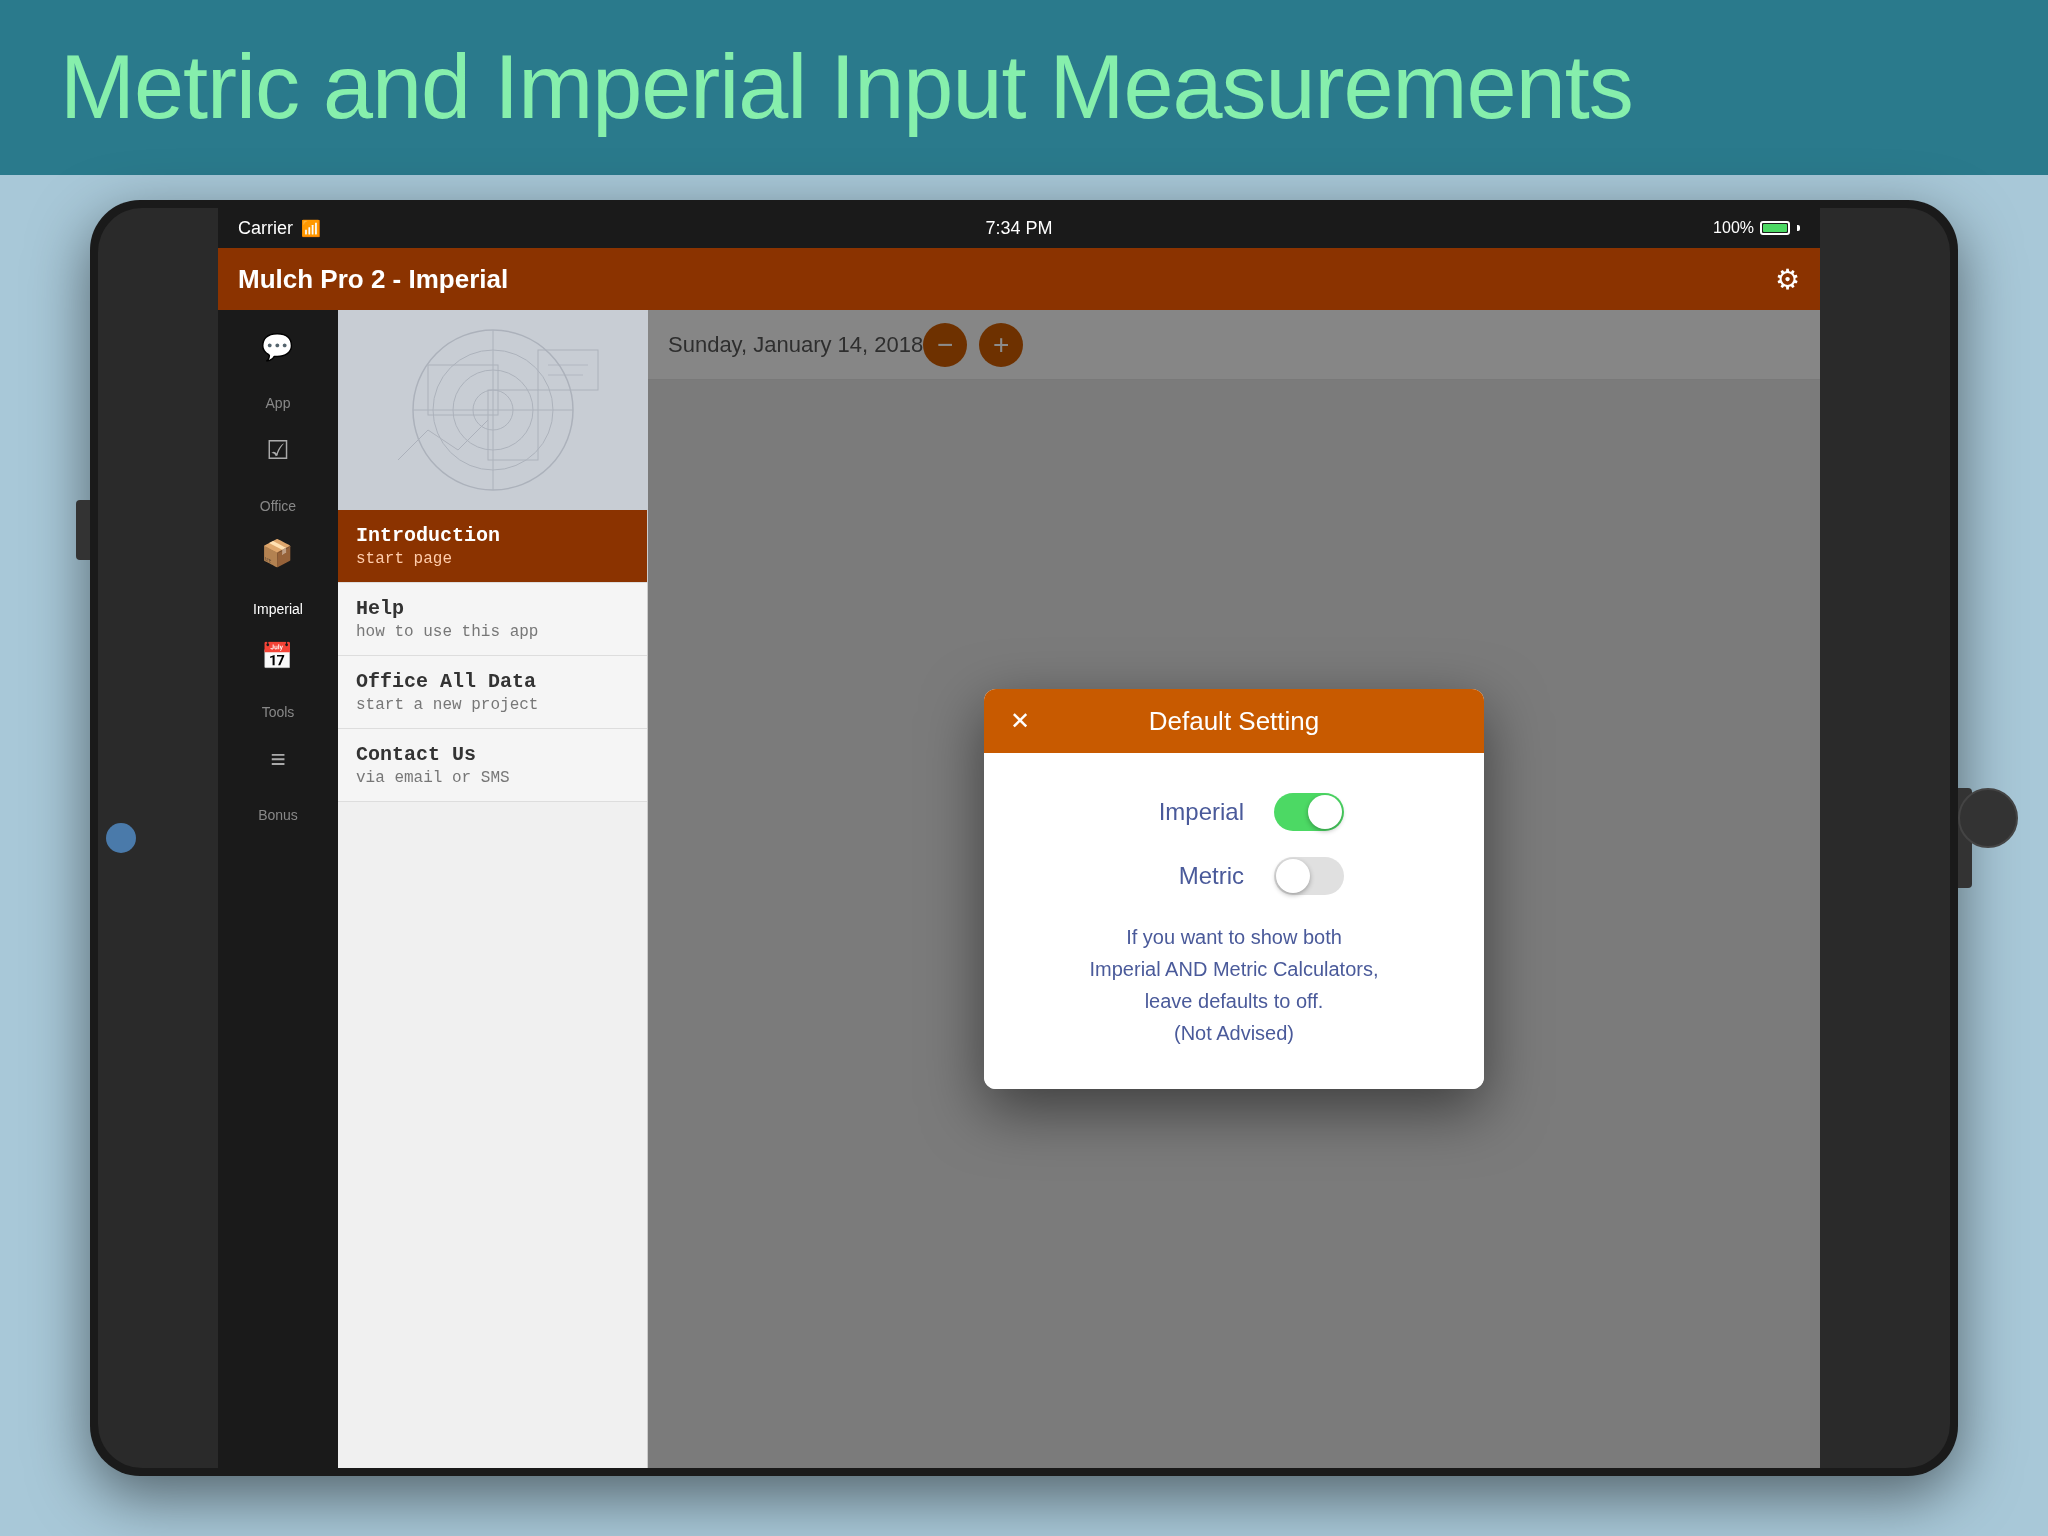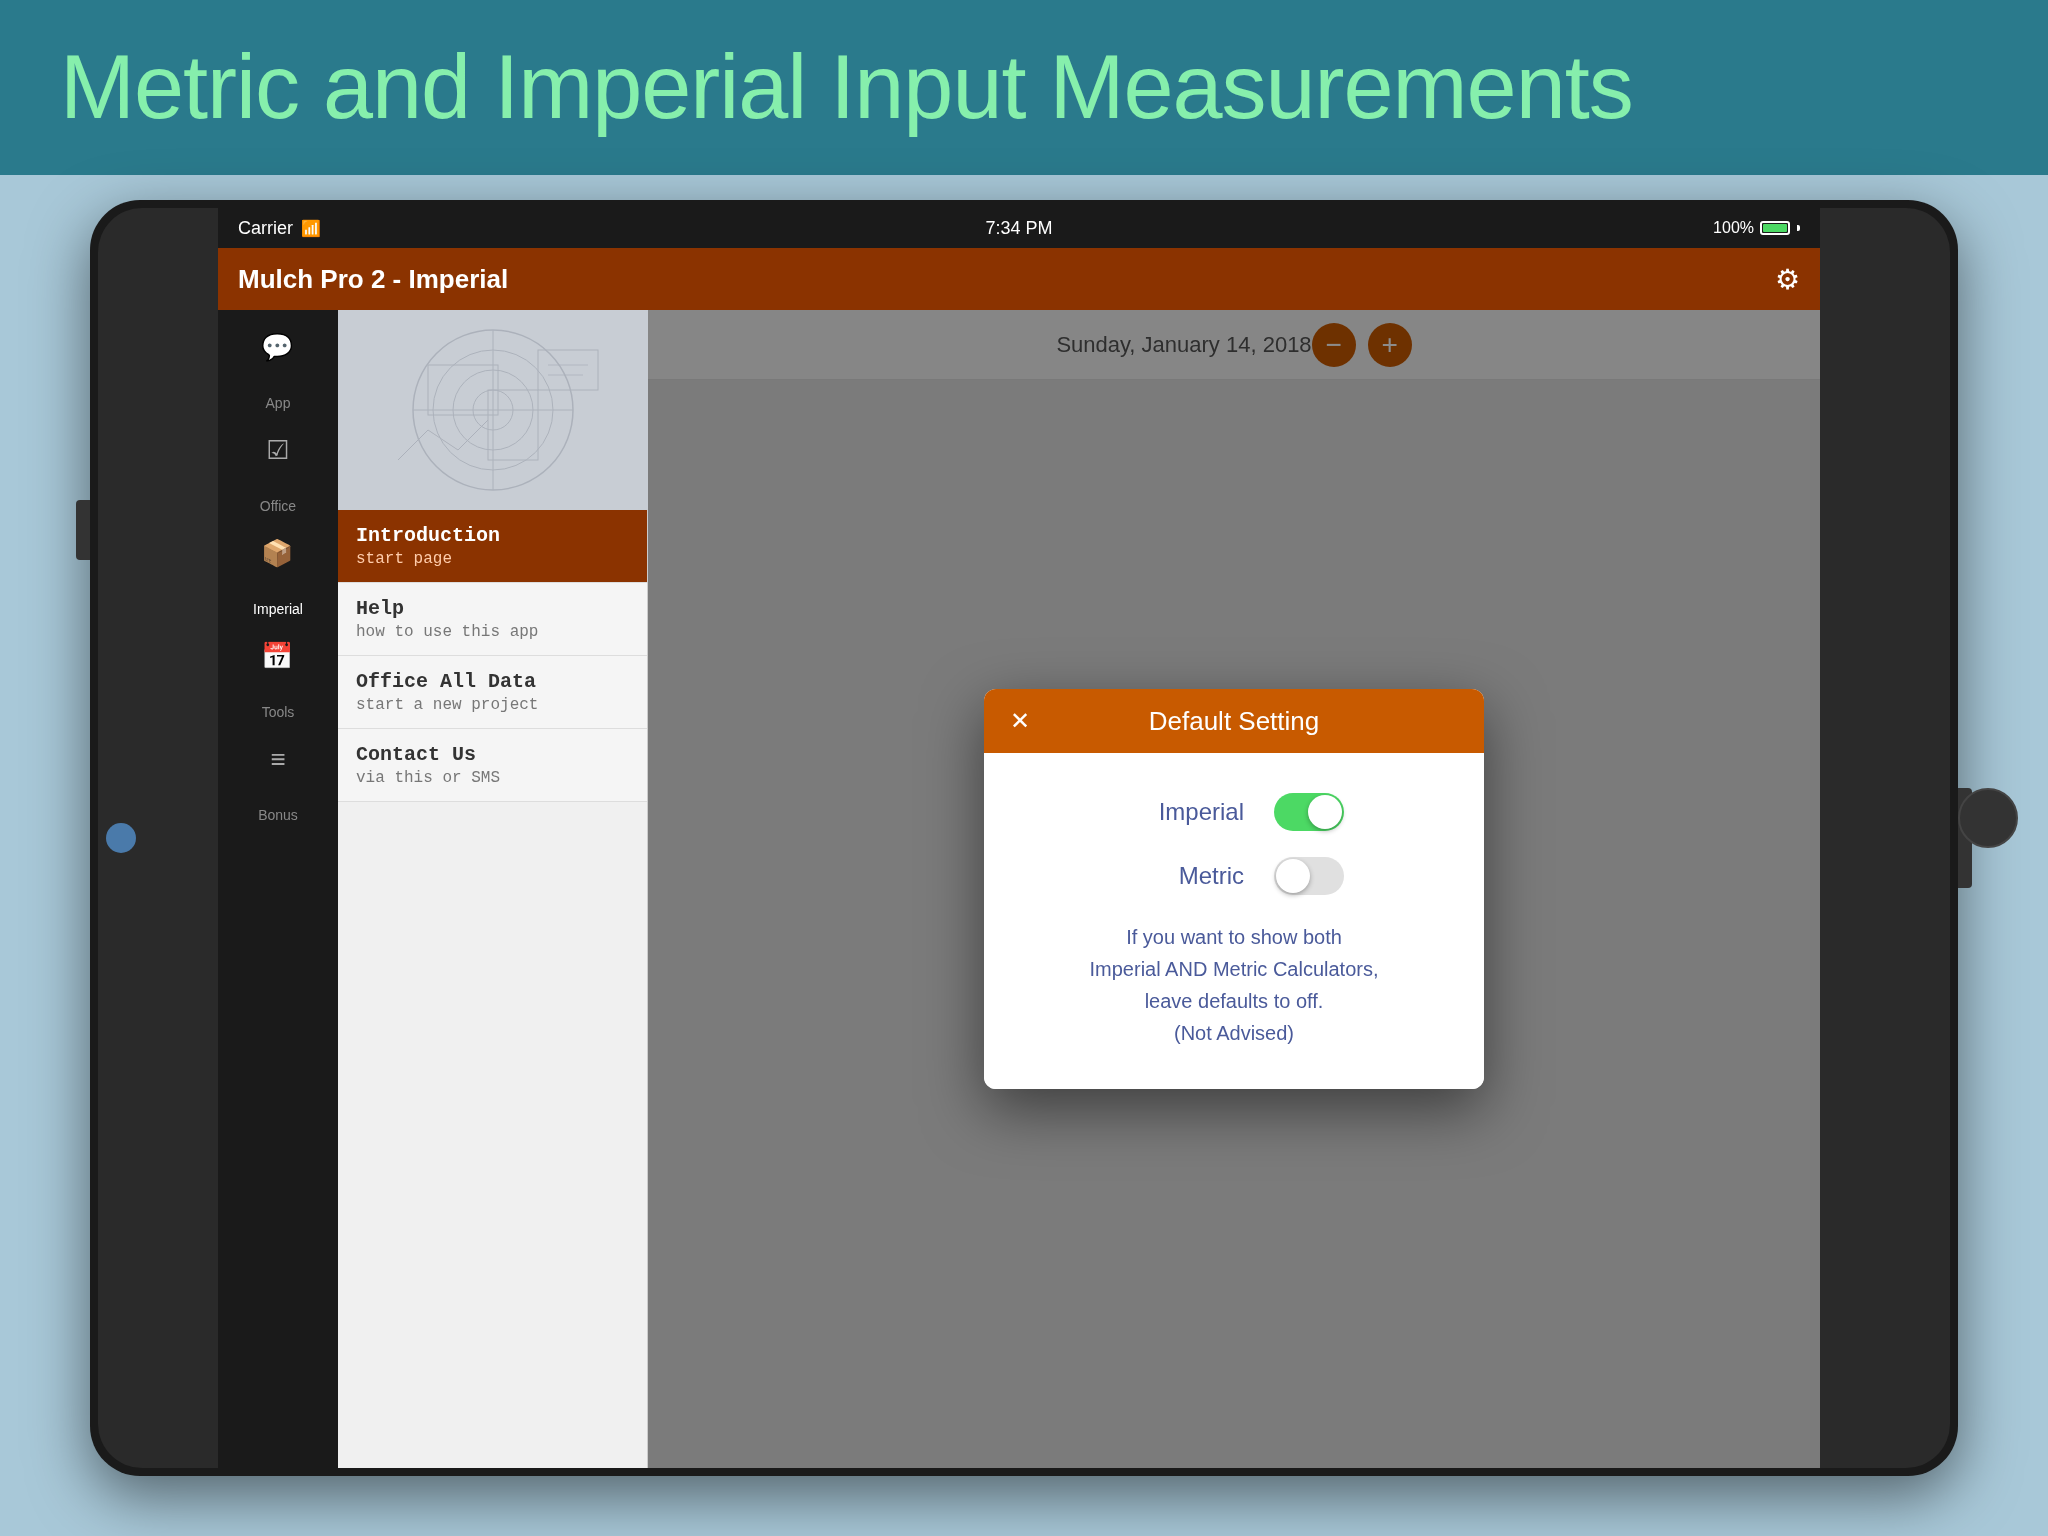--- a/index.html
+++ b/index.html
@@ -276,21 +276,21 @@
       position: relative;
       display: flex;
       flex-direction: column;
     }
 
     .date-bar {
       background: #f5f5f5;
       height: 70px;
       display: flex;
       align-items: center;
-      justify-content: center;
+      justify-content: flex-start;
       padding: 0 20px;
       border-bottom: 1px solid #ddd;
     }
 
     .date-text {
       font-size: 22px;
       color: #555;
     }
 
     .date-buttons {
@@ -527,21 +527,21 @@
             <div class="menu-item">
               <div class="menu-item-title">Help</div>
               <div class="menu-item-sub">how to use this app</div>
             </div>
             <div class="menu-item">
               <div class="menu-item-title">Office All Data</div>
               <div class="menu-item-sub">start a new project</div>
             </div>
             <div class="menu-item">
               <div class="menu-item-title">Contact Us</div>
-              <div class="menu-item-sub">via this or SMS</div>
+              <div class="menu-item-sub">via email or SMS</div>
             </div>
           </div>
         </div>
 
         <div class="right-panel">
 
           <div class="date-bar">
             <span class="date-text">Sunday, January 14, 2018</span>
             <div class="date-buttons">
               <div class="date-btn">−</div>

